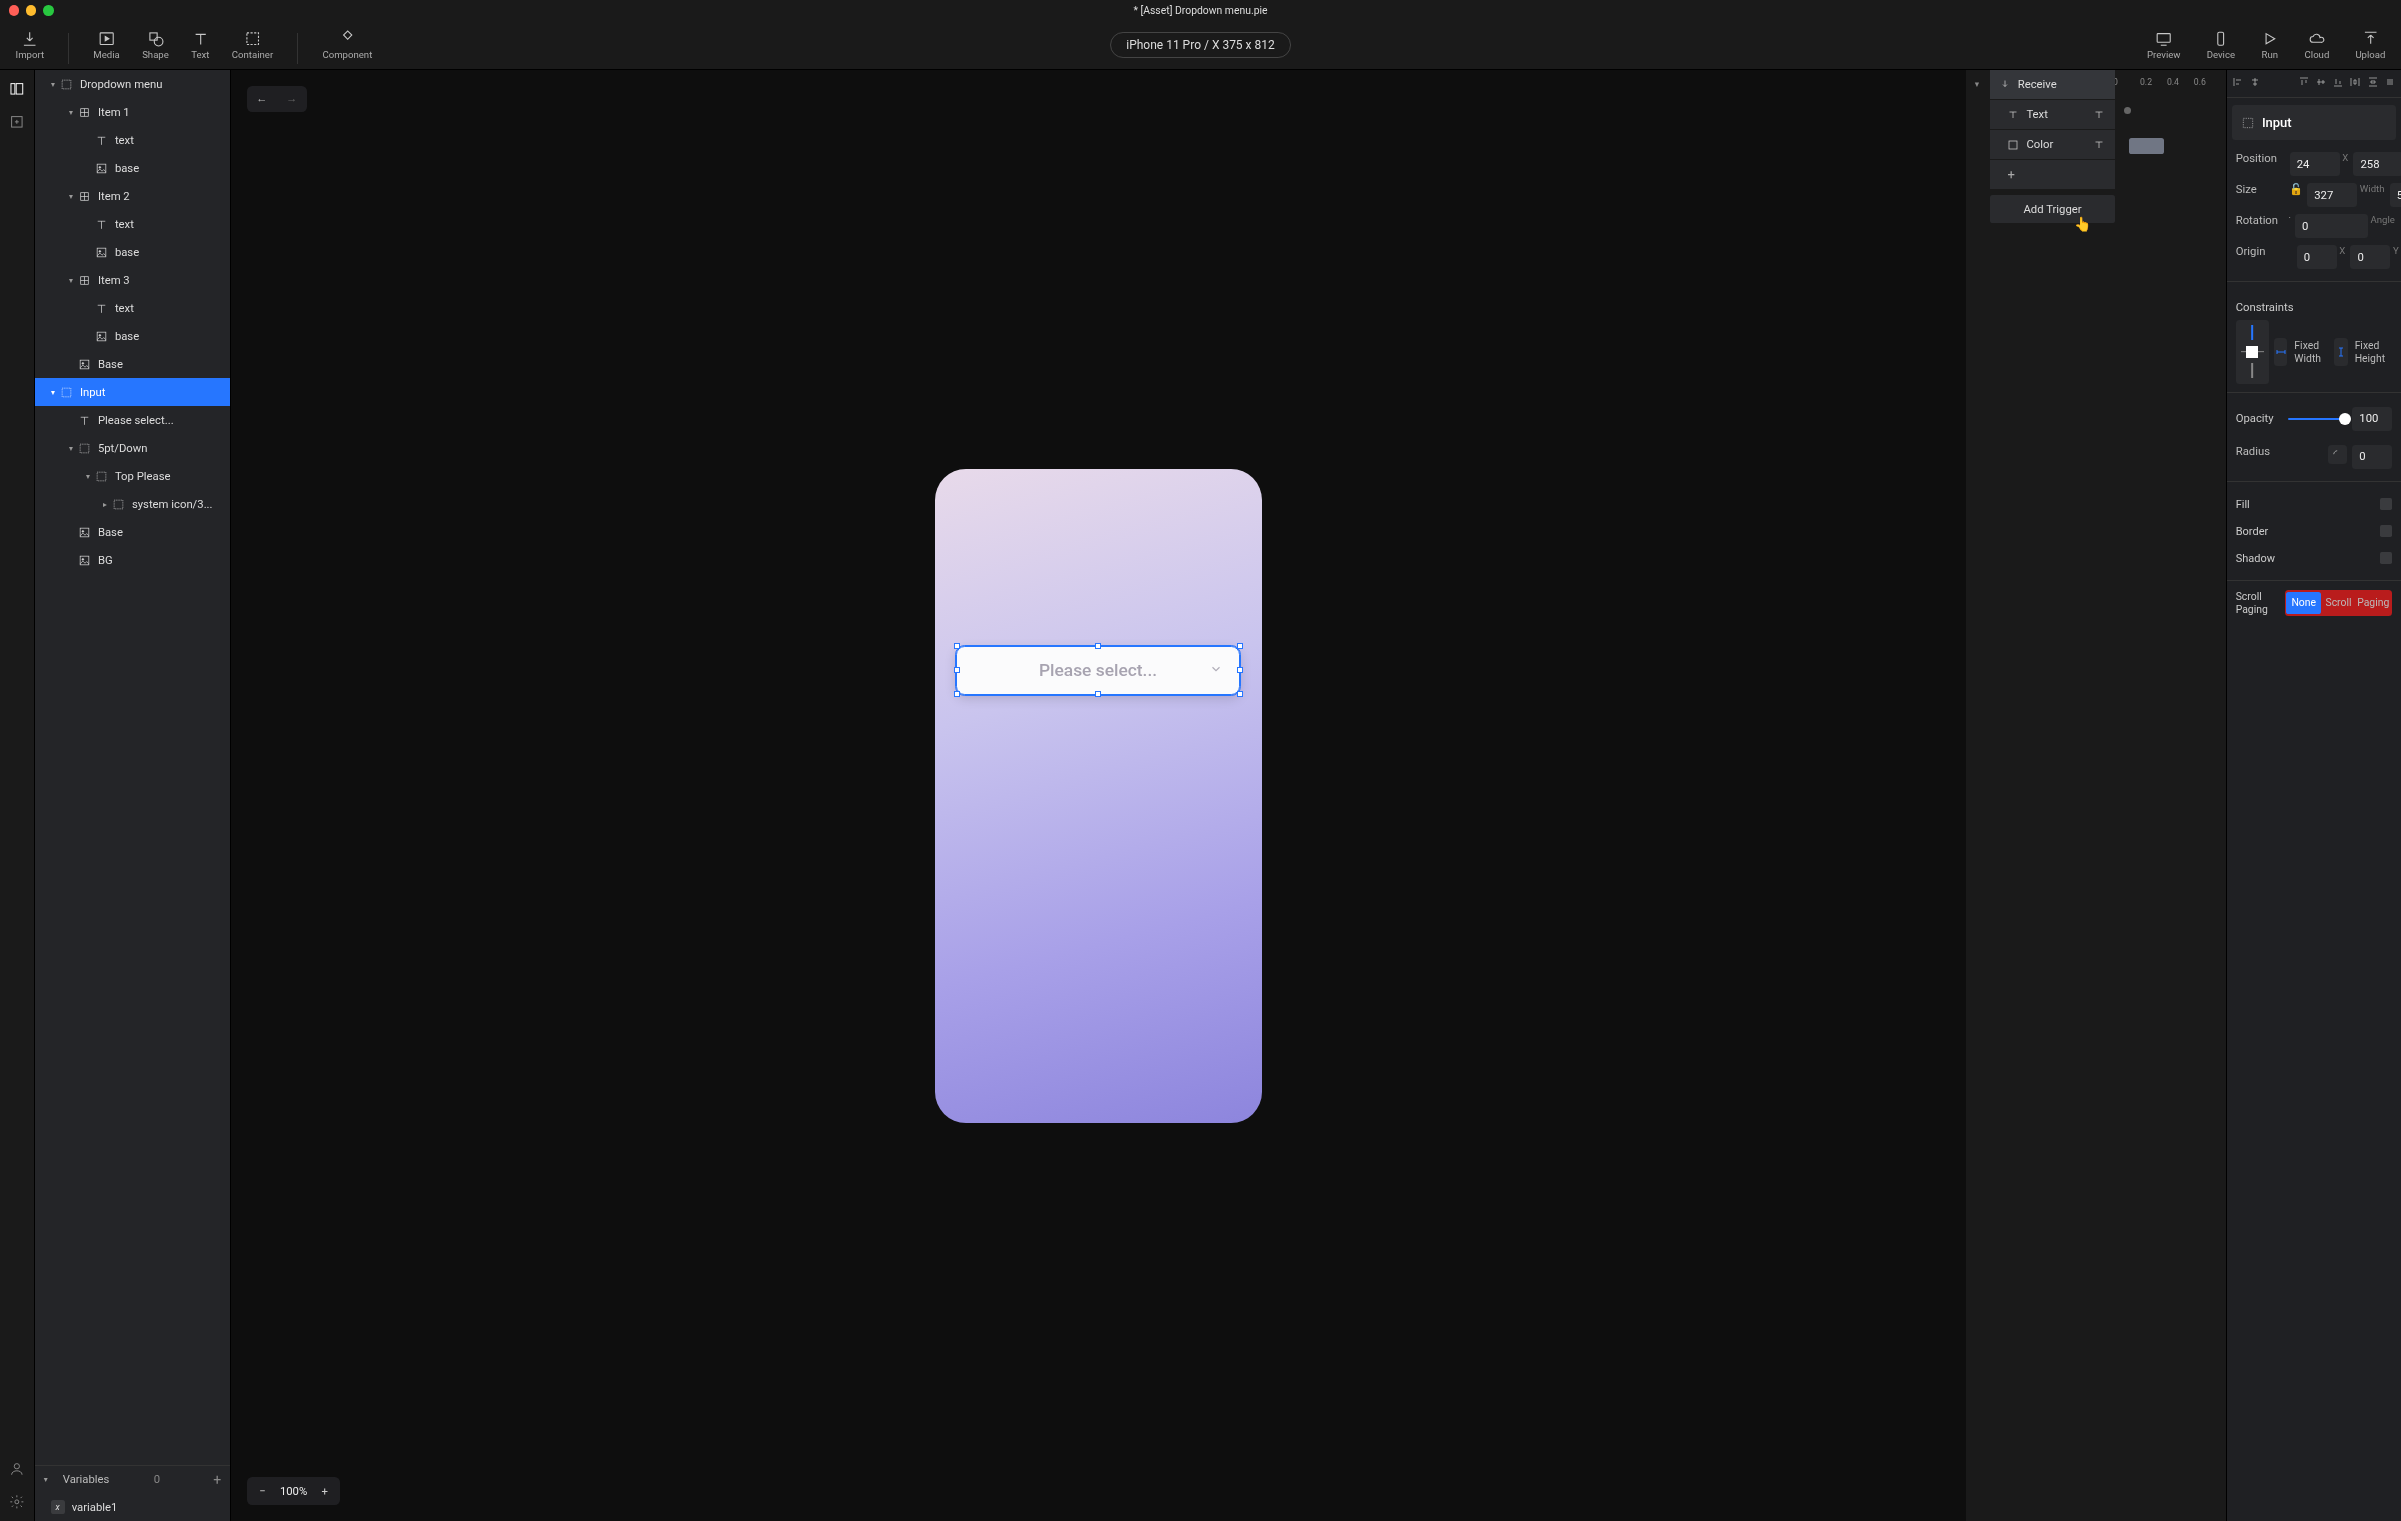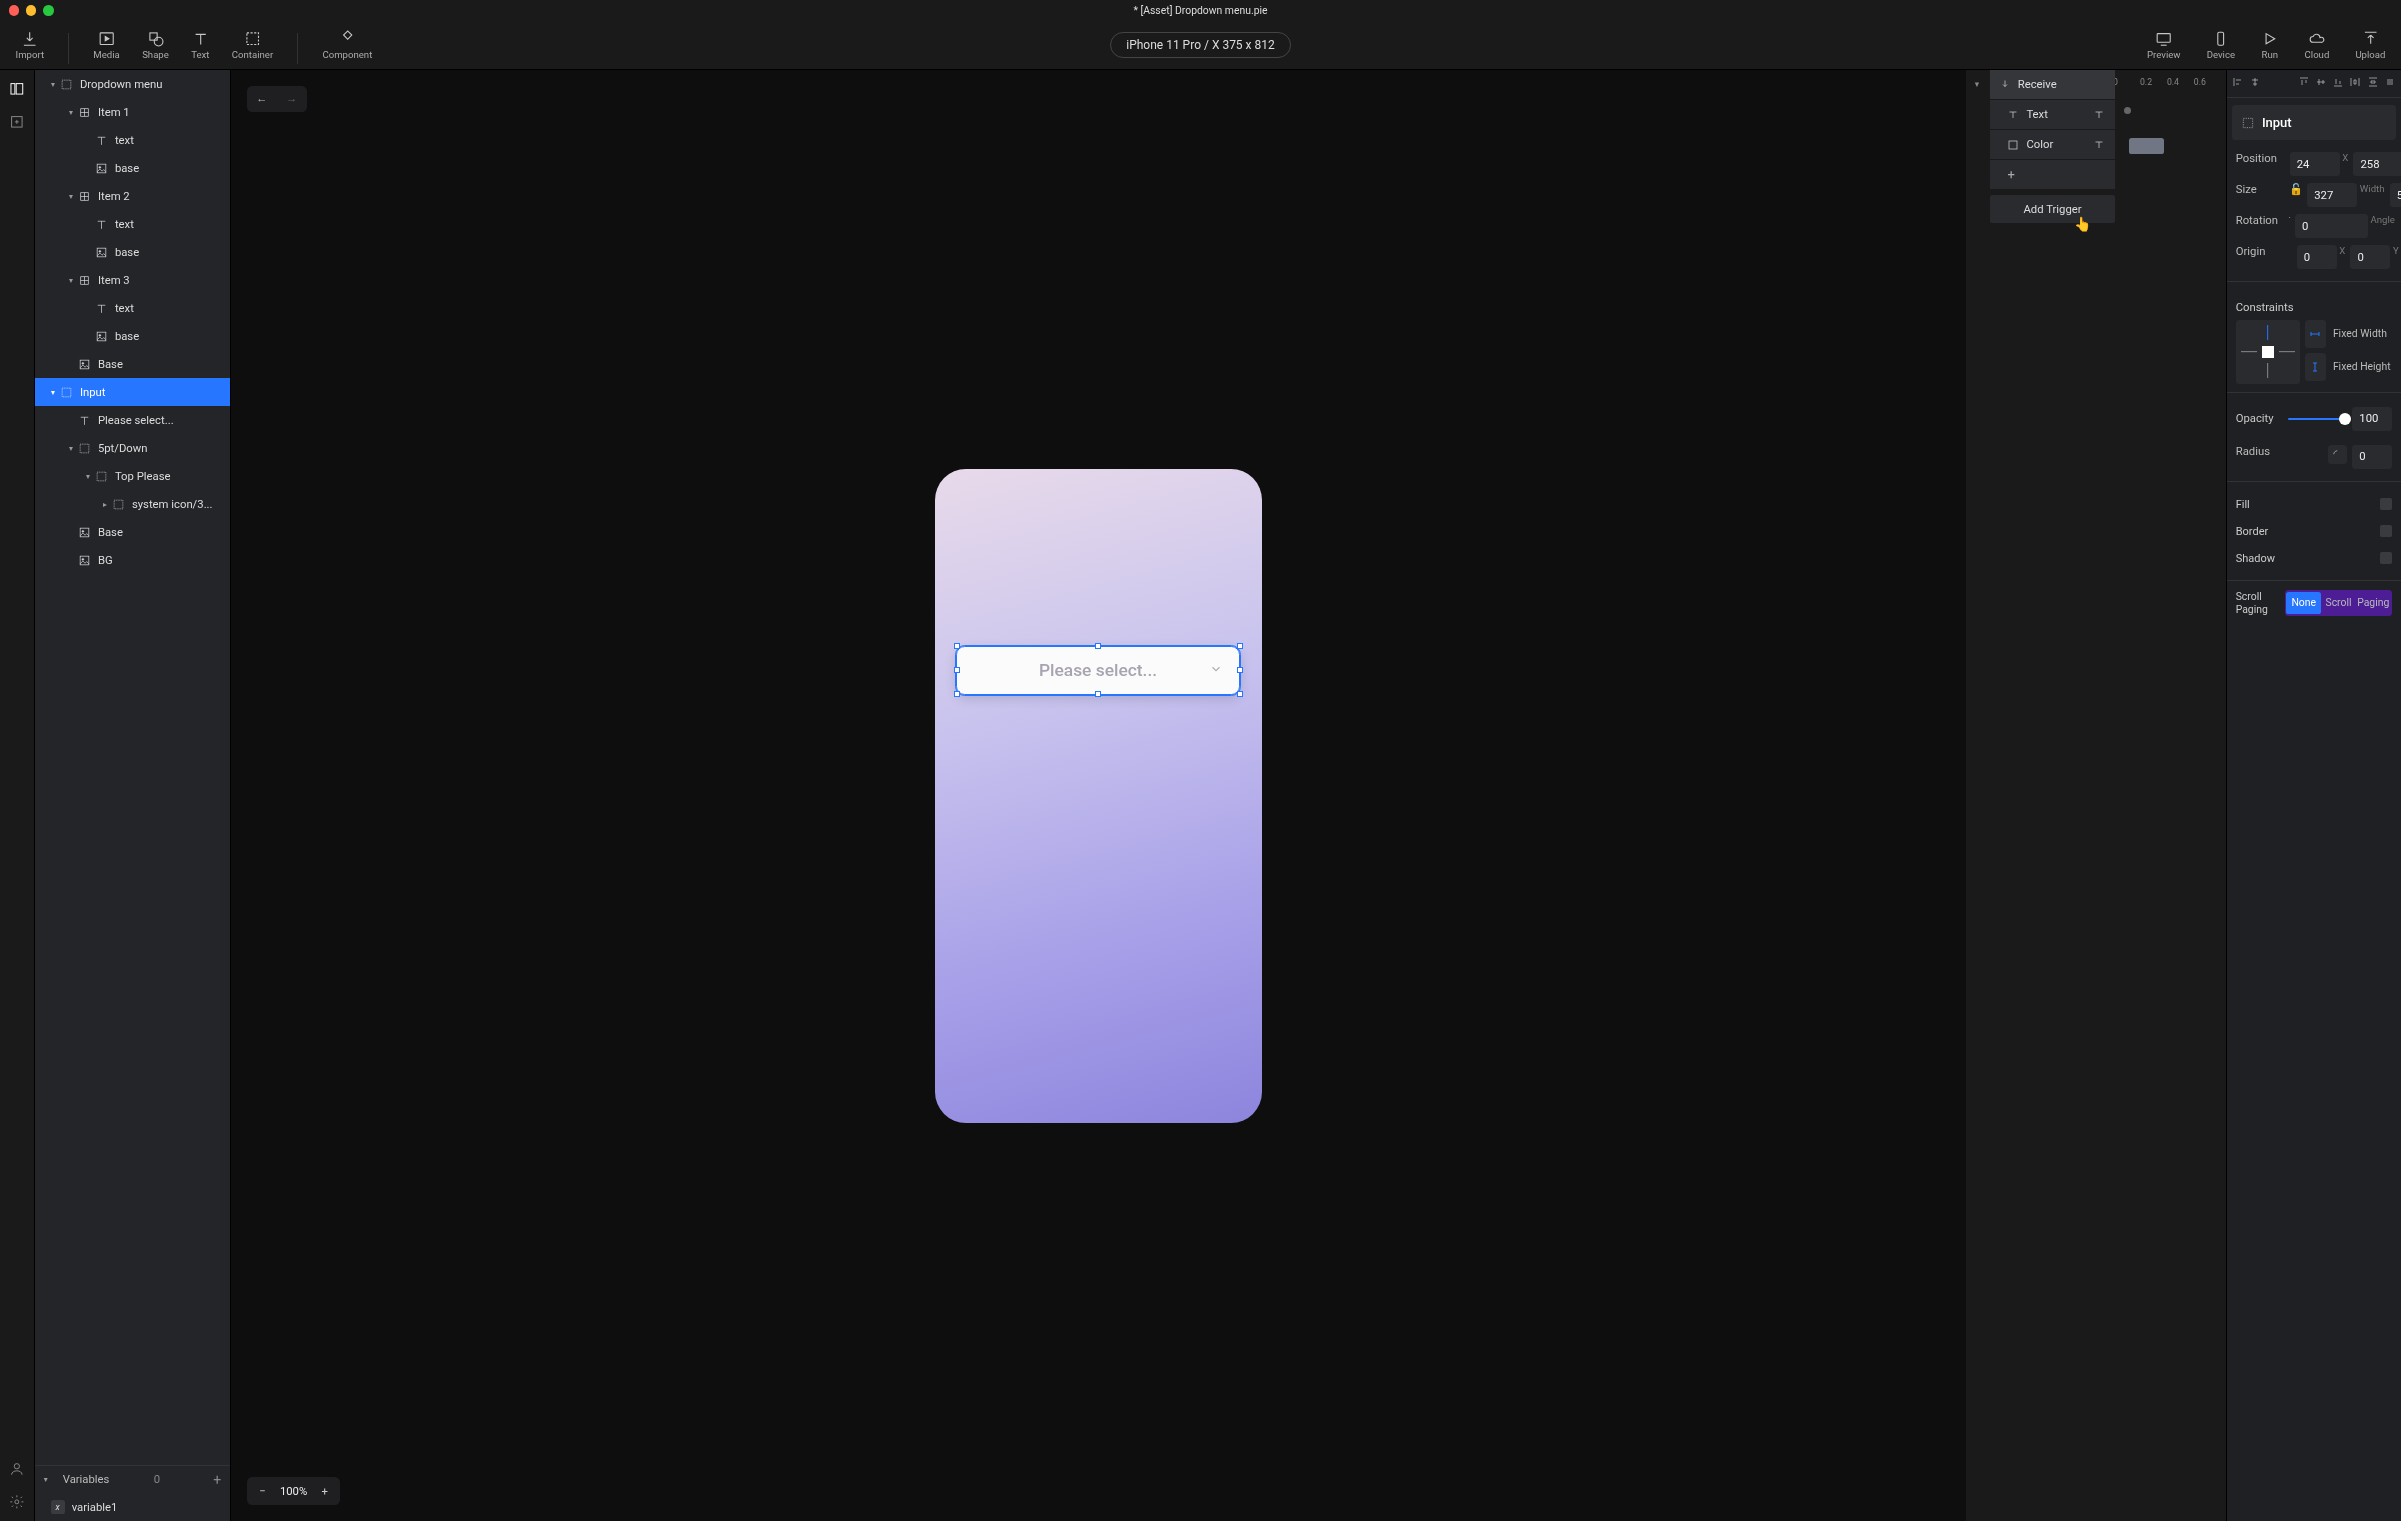--- a/index.html
+++ b/index.html
@@ -86,31 +86,31 @@
 .lock-ic{color:#888;margin-right:3.5px}
 .section-title{padding:10.4px 8.7px 5.2px 8.7px;font-size:11.3px;color:#ccc}
 .constraints-box{display:flex;gap:5.2px;padding:0 8.7px}
 .constr-left{width:64px;height:64px;background:#2a2b2e;border-radius:3.5px;position:relative}
 .constr-left .cc{position:absolute;top:50%;left:50%;transform:translate(-50%,-50%);width:12px;height:12px;background:#fff}
 .constr-left .bar{position:absolute;background:#2676ff}
 .constr-left .bar.t{top:5.2px;left:50%;transform:translateX(-50%);width:1.7px;height:15.7px}
 .constr-left .bar.l{left:5.2px;top:50%;transform:translateY(-50%);height:1.7px;width:15.7px;background:#888}
 .constr-left .bar.r{right:5.2px;top:50%;transform:translateY(-50%);height:1.7px;width:15.7px;background:#888}
 .constr-left .bar.b{bottom:5.2px;left:50%;transform:translateX(-50%);width:1.7px;height:15.7px;background:#888}
-.constr-right{display:flex;flex-direction:column;gap:5.2px;flex:1}
+.constr-right{display:flex;gap:5.2px;flex:1}
 .constr-item{display:flex;align-items:center;gap:7px;font-size:10.4px;color:#bbb}
 .constr-item .ib{width:21px;height:28px;background:#2a2b2e;border-radius:3.5px;display:flex;align-items:center;justify-content:center}
 .slider-row{display:flex;align-items:center;padding:5.2px 8.7px;gap:7px}
 .slider-track{flex:1;height:2.6px;background:#2676ff;border-radius:1.7px;position:relative}
 .slider-thumb{position:absolute;right:0;top:50%;transform:translate(50%,-50%);width:12px;height:12px;border-radius:50%;background:#fff}
 .ninput.sm{width:40px}
 .divider{height:0.9px;background:#333;margin:8.7px 0}
 .toggle-row{display:flex;align-items:center;padding:7px 8.7px;font-size:11px;color:#ccc}
 .toggle-row .sq{margin-left:auto;width:12px;height:12px;background:#3a3b3e;border-radius:1.7px}
-.seg-ctrl{display:flex;margin:0 8.7px;background:#4c1d95;border-radius:3.5px;padding:1.7px}
+.seg-ctrl{display:flex;margin:0 8.7px;background:#b91c1c;border-radius:3.5px;padding:1.7px}
 .seg-ctrl .seg{flex:1;height:22.6px;display:flex;align-items:center;justify-content:center;font-size:10.4px;color:#bbb;border-radius:2.6px;cursor:pointer}
 .seg-ctrl .seg.active{background:#2676ff;color:#fff}
 .rot-dot{width:17.4px;height:17.4px;border-radius:50%;background:#2a2b2e;margin-right:5.2px;position:relative}
 .rot-dot::after{content:'';position:absolute;top:2.6px;left:50%;width:1.7px;height:1.7px;background:#aaa;border-radius:50%;transform:translateX(-50%)}
 .origin-grid{width:21px;height:21px;display:grid;grid-template-columns:repeat(3,1fr);grid-template-rows:repeat(3,1fr);gap:0.9px;margin-right:5.2px}
 .origin-grid div{background:#3a3b3e}
 .origin-grid div.on{background:#2676ff}
 .radius-ic{width:19px;height:19px;background:#2a2b2e;border-radius:3.5px;margin-right:5.2px;display:flex;align-items:center;justify-content:center}
 </style>
 </head>

